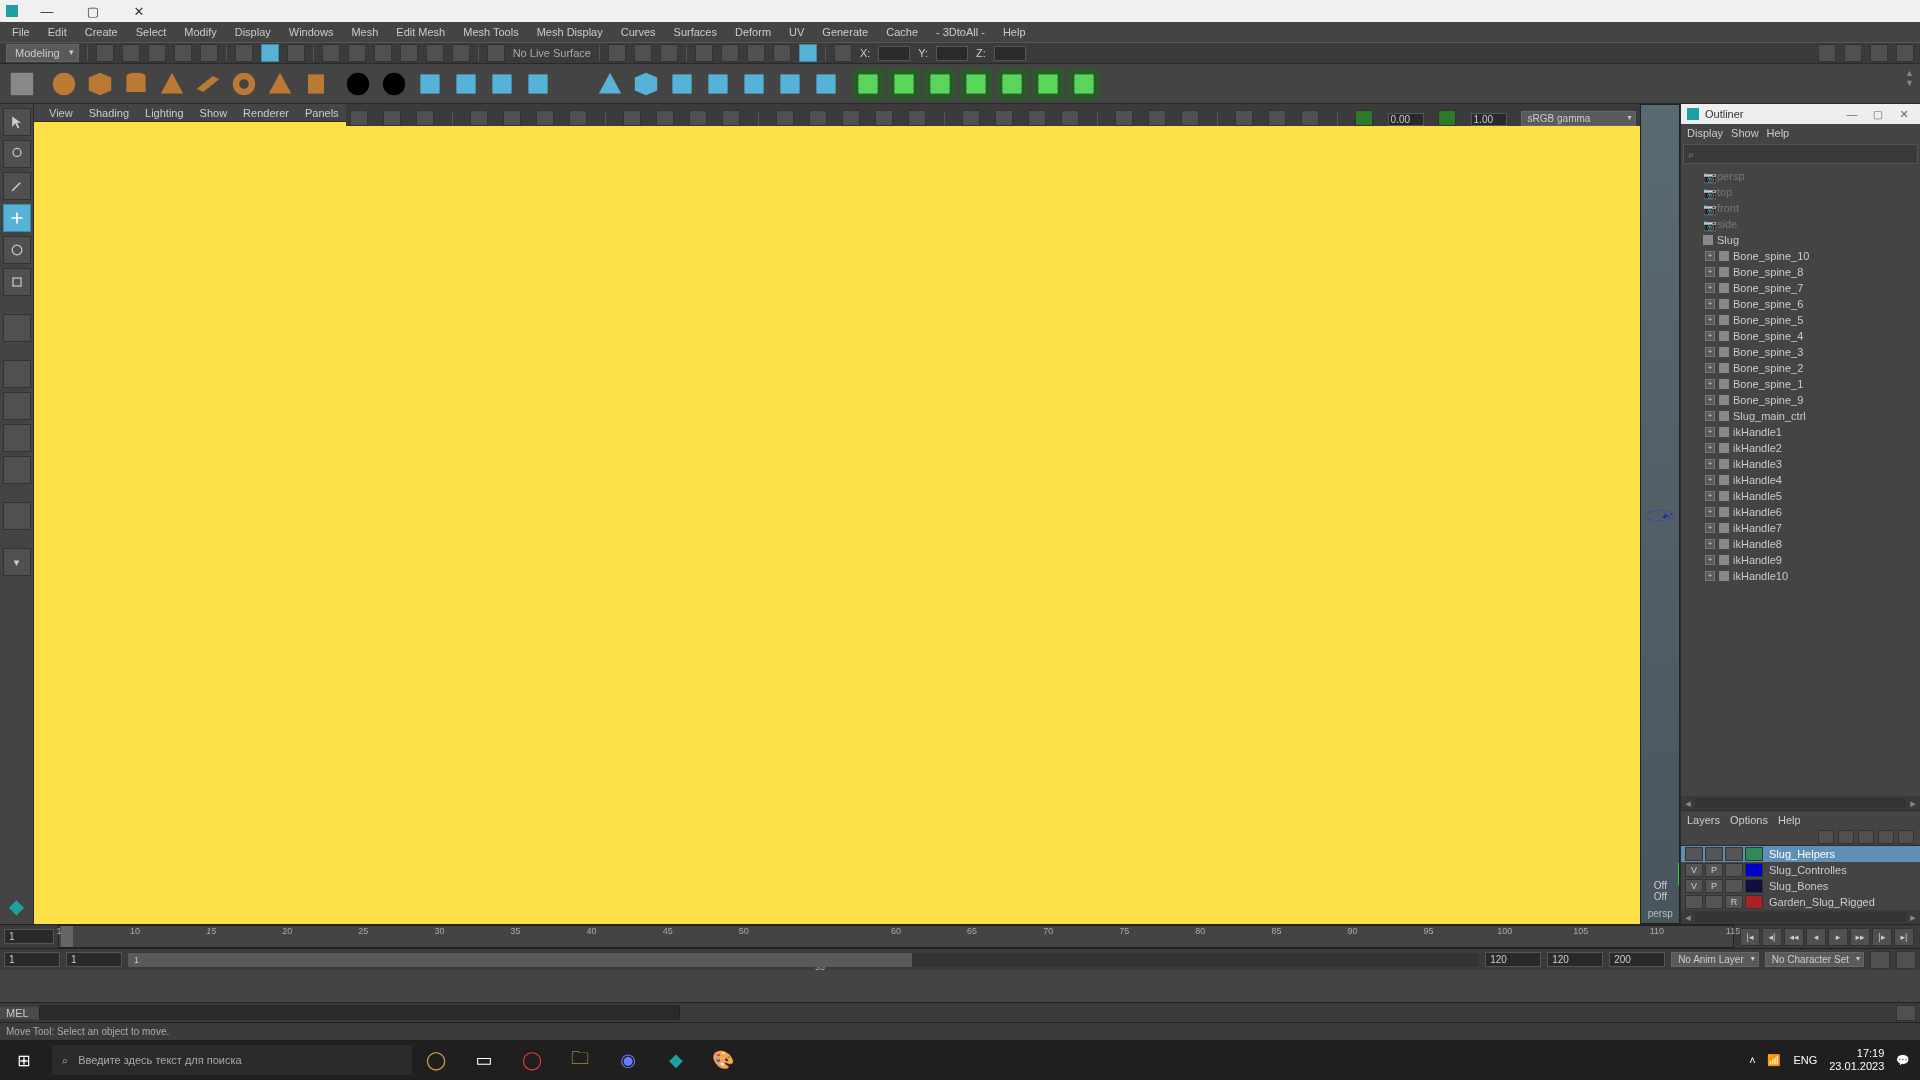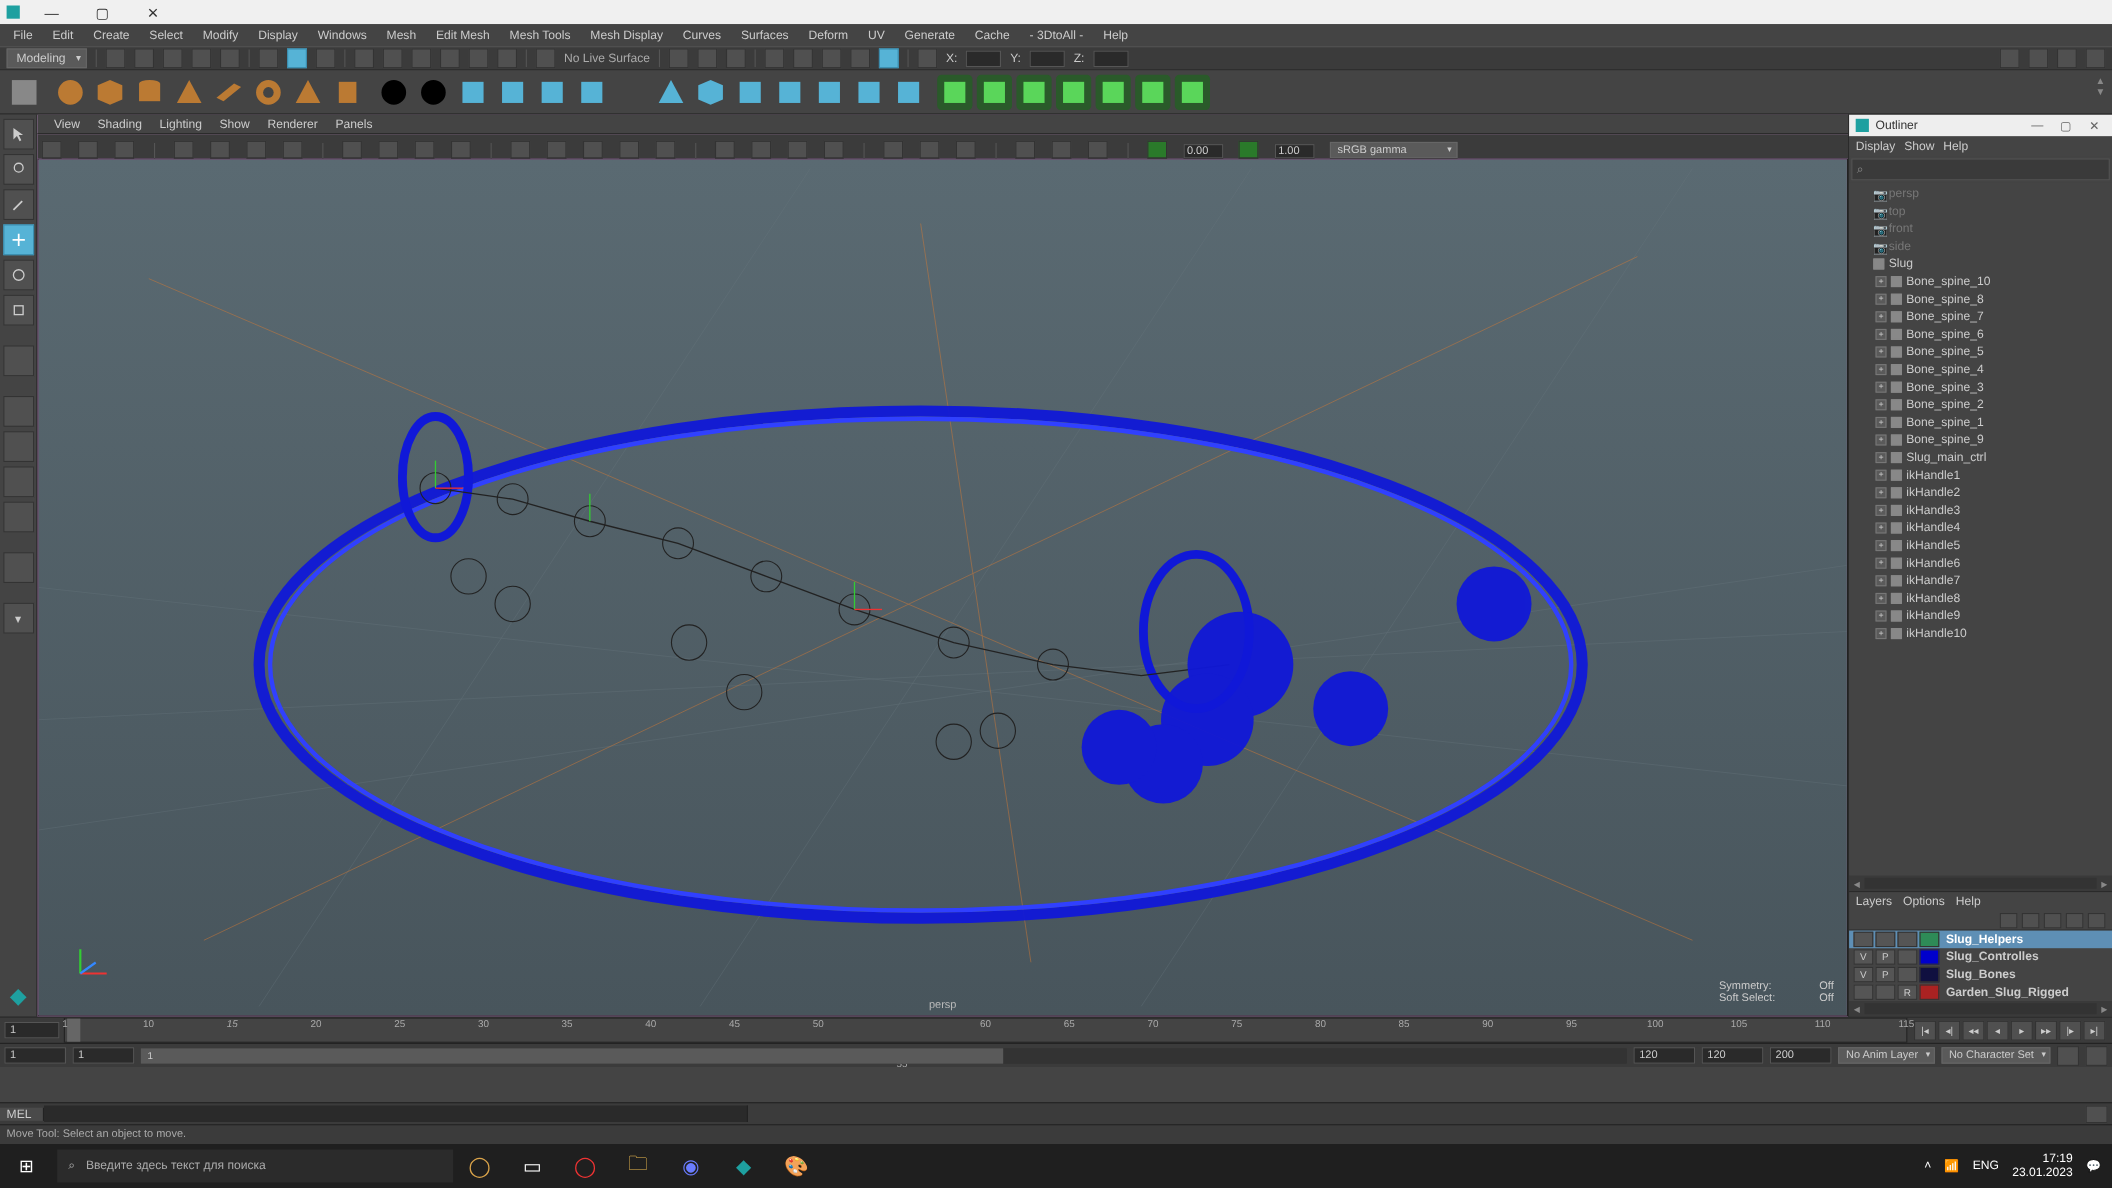--- a/index.html
+++ b/index.html
@@ -27,21 +27,21 @@
 .shelfrow .sb.green { background: #2a5a2a; }
 .shelfrow .sb.green svg rect, .shelfrow .sb.green svg path { fill: #5ad65a; }
 .shelfrow .chev { position: absolute; right: 6px; top: 4px; color: #888; font-size: 9px; }
 .main { display: flex; height: 820px; }
 .toolcol { width: 34px; background: #444; border-right: 1px solid #2a2a2a; display: flex; flex-direction: column; align-items: center; padding-top: 4px; gap: 4px; }
 .toolcol .tbtn { width: 28px; height: 28px; background: #505050; border: 1px solid #333; display: flex; align-items: center; justify-content: center; }
 .toolcol .tbtn.sel { background: #56b3d6; border-color: #3a8cad; }
 .toolcol .tbtn svg { width: 16px; height: 16px; }
 .toolcol .spacer { height: 10px; }
 .toolcol .logo { margin-top: auto; margin-bottom: 6px; font-size: 20px; color: #1ea0a0; }
-.viewwrap { flex: 1; display: flex; flex-direction: column; background: #f0abfc; }
+.viewwrap { flex: 1; display: flex; flex-direction: row; background: #fde047; }
 .panelmenu { height: 18px; background: #444; display: flex; align-items: center; padding-left: 8px; gap: 2px; border-bottom: 1px solid #2a2a2a; }
 .panelmenu .mi { padding: 1px 7px; color: #ccc; }
 .paneltools { height: 22px; background: #3b3b3b; display: flex; align-items: flex-end; padding: 0 4px; gap: 14px; }
 .paneltools .pt { width: 18px; height: 16px; background: #505050; border: 1px solid #333; margin-right: 1px; }
 .paneltools .psep { width: 1px; height: 14px; background: #555; margin: 0 3px; }
 .paneltools input.vnum { width: 36px; background: #2a2a2a; border: 1px solid #555; color: #ccc; font-size: 10px; padding: 0 2px; }
 .paneltools .gdd { background: #5a5a5a; padding: 1px 45px 1px 6px; font-size: 10px; border: 1px solid #666; position: relative; }
 .paneltools .gdd::after { content: "▾"; position: absolute; right: 4px; font-size: 8px; }
 .viewport { flex: 1; background: linear-gradient(#5a6a72 0%, #48555c 100%); position: relative; overflow: hidden; border: 1px solid #222; }
 .viewport .persp-lbl { position: absolute; bottom: 4px; left: 50%; transform: translateX(-50%); color: #bbb; font-size: 10px; }
@@ -64,21 +64,21 @@
 .outliner .tree .node .ico.cam { border: none; }
 .outliner .tree .node.dim { color: #777; }
 .outliner .tree .node.i1 { padding-left: 24px; }
 .outliner .layerbar { height: 18px; display: flex; align-items: center; padding: 0 6px; gap: 10px; border-top: 1px solid #2a2a2a; }
 .outliner .layertools { height: 18px; display: flex; align-items: center; justify-content: flex-end; padding: 0 6px; gap: 4px; border-bottom: 1px solid #2a2a2a; }
 .outliner .layertools .lt { width: 16px; height: 14px; background: #505050; border: 1px solid #333; }
 .outliner .layers { background: #444; }
 .outliner .layers .lrow { display: flex; align-items: center; height: 16px; gap: 2px; padding: 0 4px; }
 .outliner .layers .lrow .cell { width: 18px; height: 14px; border: 1px solid #333; background: #555; text-align: center; font-size: 9px; line-height: 12px; }
 .outliner .layers .lrow .swatch { width: 18px; height: 14px; border: 1px solid #333; }
-.outliner .layers .lrow .lname { flex: 1; padding-left: 4px; font-weight: bold; }
+.outliner .layers .lrow .lname { flex: 1; padding-left: 4px; }
 .outliner .layers .lrow.sel { background: #5e8fb5; color: #fff; }
 .outliner .hscroll { height: 14px; background: #3a3a3a; display: flex; align-items: center; }
 .outliner .hscroll .arr { width: 14px; text-align: center; color: #888; }
 .outliner .hscroll .track { flex: 1; height: 10px; background: #333; }
 .timeslider { height: 24px; background: #3b3b3b; display: flex; align-items: center; border-top: 1px solid #222; }
 .timeslider .fbox { width: 50px; background: #2a2a2a; border: 1px solid #555; margin: 0 4px; padding: 1px 4px; font-size: 10px; }
 .timeslider .ruler { flex: 1; height: 100%; position: relative; background: #444; border: 1px solid #222; }
 .timeslider .ruler .tick { position: absolute; top: 0; font-size: 9px; color: #aaa; transform: translateX(-50%); }
 .timeslider .ruler .cur { position: absolute; top: 0; bottom: 0; width: 12px; background: #666; }
 .timeslider .playctrl { display: flex; gap: 2px; padding: 0 6px; }

